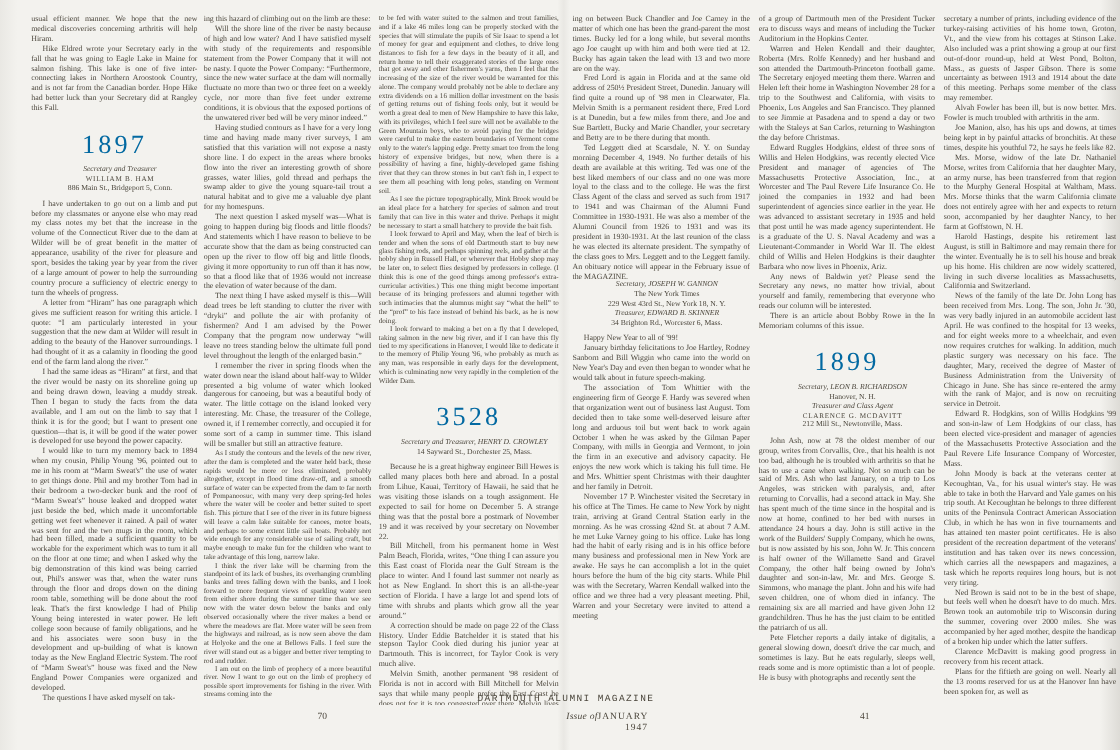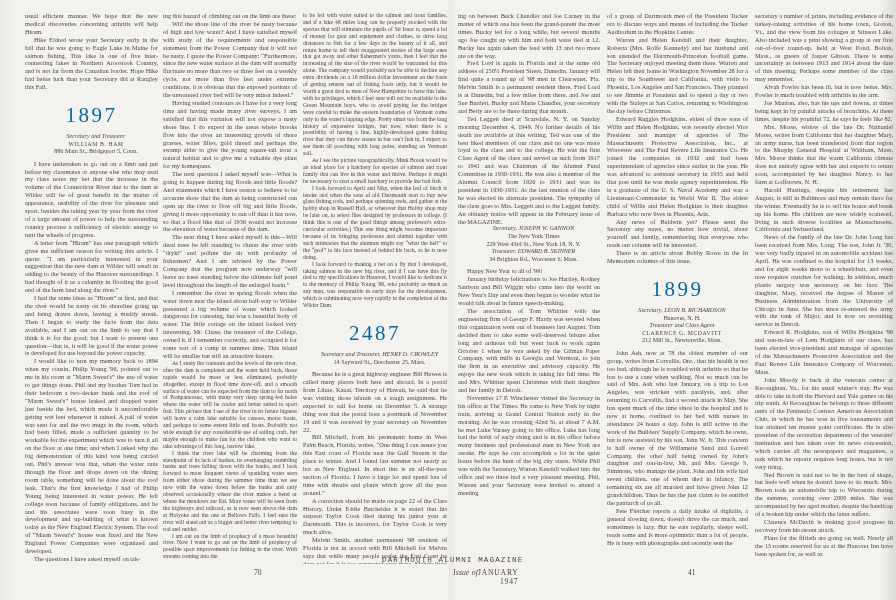--- a/index.html
+++ b/index.html
@@ -72,21 +72,21 @@
       <p class="body">I remember the river in spring floods when the water down near the island about half-way to Wilder presented a big volume of water which looked dangerous for canoeing, but was a beautiful body of water. The little cottage on the island looked very interesting. Mr. Chase, the treasurer of the College, owned it, if I remember correctly, and occupied it for some sort of a camp in summer time. This island will be smaller but still an attractive feature.</p>
       <p class="small">As I study the contours and the levels of the new river, after the dam is completed and the water held back, those rapids would be more or less eliminated, probably altogether, except in flood time draw-off, and a smooth surface of water can be expected from the dam to far north of Pompanoosuc, with many very deep spring-fed holes where the water will be cooler and better suited to sport fish. This picture that I see of the river in its future bigness will leave a calm lake suitable for canoes, motor boats, and perhaps to some extent little sail boats. Probably not wide enough for any considerable use of sailing craft, but maybe enough to make fun for the children who want to take advantage of this long, narrow lake.</p>
       <p class="small">I think the river lake will be charming from the standpoint of its lack of bushes, its overhanging crumbling banks and trees falling down with the banks, and I look forward to more frequent views of sparkling water seen from either shore during the summer time than we see now with the water down below the banks and only observed occasionally where the river makes a bend or where the meadows are flat. More water will be seen from the highways and railroad, as is now seen above the dam at Holyoke and the one at Bellows Falls. I feel sure the river will stand out as a bigger and better river tempting to rod and rudder.</p>
       <p class="small">I am out on the limb of prophecy of a more beautiful river. Now I want to go out on the limb of prophecy of possible sport improvements for fishing in the river. With streams coming into the</p>
     </div>
   <div class="col" id="c02">
       <p class="small noindent">to be fed with water suited to the salmon and trout families, and if a lake 46 miles long can be properly stocked with the species that will stimulate the pupils of Sir Isaac to spend a lot of money for gear and equipment and clothes, to drive long distances to fish for a few days in the beauty of it all, and return home to tell their exaggerated stories of the large ones that got away and other fishermen's yarns, then I feel that the increasing of the size of the river would be warranted for this alone. The company would probably not be able to declare any extra dividends on a 16 million dollar investment on the basis of getting returns out of fishing fools only, but it would be worth a great deal to men of New Hampshire to have this lake, with its privileges, which I feel sure will not be available to the Green Mountain boys, who to avoid paying for the bridges were careful to make the eastern boundaries of Vermont come only to the water's lapping edge. Pretty smart too from the long history of expensive bridges, but now, when there is a possibility of having a fine, highly-developed game fishing river that they can throw stones in but can't fish in, I expect to see them all poaching with long poles, standing on Vermont soil.</p>
       <p class="small">As I see the picture topographically, Mink Brook would be an ideal place for a hatchery for species of salmon and trout family that can live in this water and thrive. Perhaps it might be necessary to start a small hatchery to provide the bait fish.</p>
       <p class="small">I look forward to April and May, when the leaf of birch is tender and when the sons of old Dartmouth start to buy new glass fishing rods, and perhaps spinning reels, and gather at the hobby shop in Russell Hall, or wherever that Hobby shop may be later on, to select flies designed by professors in college. (I think this is one of the good things among professor's extra-curricular activities.) This one thing might become important because of its bringing professors and alumni together with such intimacies that the alumnus might say “what the hell” to the “prof” to his face instead of behind his back, as he is now doing.</p>
       <p class="small">I look forward to making a bet on a fly that I developed, taking salmon in the new big river, and if I can have this fly tied to my specifications in Hanover, I would like to dedicate it to the memory of Philip Young '96, who probably as much as any man, was responsible in early days for the development, which is culminating now very rapidly in the completion of the Wilder Dam.</p>
-      <h2 class="year">2487</h2>
+      <h2 class="year">3528</h2>
       <p class="sec">Secretary and Treasurer, HENRY D. CROWLEY</p>
       <p class="secaddr">14 Sayward St., Dorchester 25, Mass.</p>
       <p class="body">Because he is a great highway engineer Bill Hewes is called many places both here and abroad. In a postal from Lihue, Kauai, Territory of Hawaii, he said that he was visiting those islands on a tough assignment. He expected to sail for home on December 5. A strange thing was that the postal bore a postmark of November 19 and it was received by your secretary on November 22.</p>
       <p class="body">Bill Mitchell, from his permanent home in West Palm Beach, Florida, writes, “One thing I can assure you this East coast of Florida near the Gulf Stream is the place to winter. And I found last summer not nearly as hot as New England. In short this is an all-the-year section of Florida. I have a large lot and spend lots of time with shrubs and plants which grow all the year around.”</p>
       <p class="body">A correction should be made on page 22 of the Class History. Under Eddie Batchelder it is stated that his stepson Taylor Cook died during his junior year at Dartmouth. This is incorrect, for Taylor Cook is very much alive.</p>
       <p class="body">Melvin Smith, another permanent '98 resident of Florida is not in accord with Bill Mitchell for Melvin says that while many people prefer the East Coast he does not for it is too congested over there. Melvin lives on the West Coast while Bill is on the East Coast. Mrs. Smith has been very ill for more than a year and this has kept Melvin confined to Clearwater.</p>
     </div>
   <div class="col" id="c10">
       <p class="body noindent">ing on between Buck Chandler and Joe Carney in the matter of which one has been the grand-parent the most times. Bucky led for a long while, but several months ago Joe caught up with him and both were tied at 12. Bucky has again taken the lead with 13 and two more are on the way.</p>
       <p class="body">Fred Lord is again in Florida and at the same old address of 250½ President Street, Dunedin. January will find quite a round up of '98 men in Clearwater, Fla. Melvin Smith is a permanent resident there, Fred Lord is at Dunedin, but a few miles from there, and Joe and Sue Bartlett, Bucky and Marie Chandler, your secretary and Betty are to be there during that month.</p>

